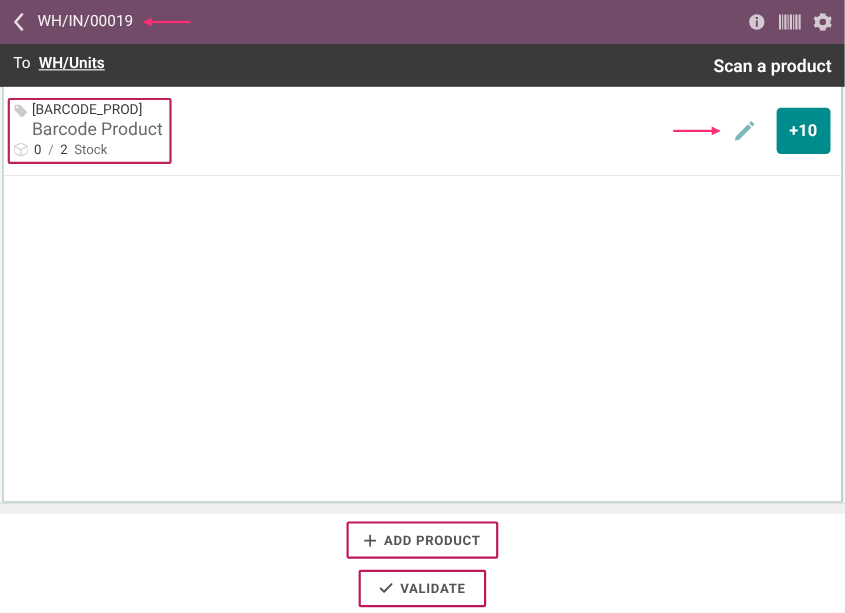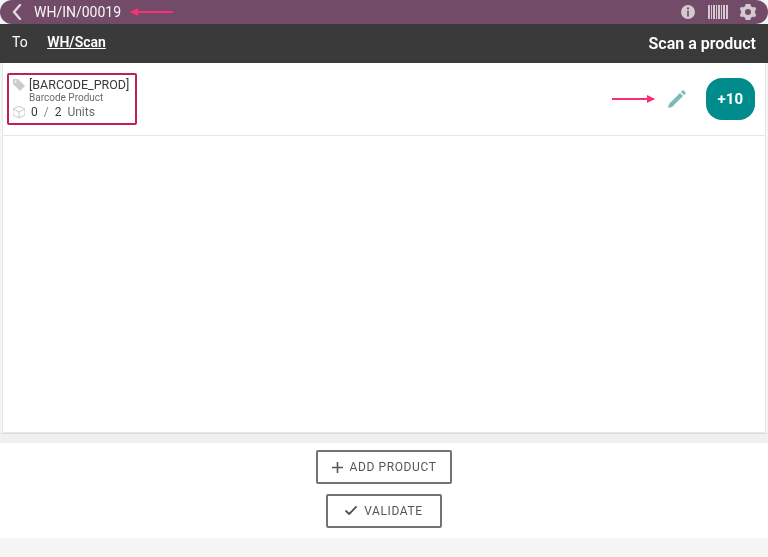--- a/index.html
+++ b/index.html
@@ -6,26 +6,25 @@
   body {
     font-family: -apple-system, BlinkMacSystemFont, "Segoe UI", Roboto, Arial, sans-serif;
     background: #f5f5f5;
     width: 768px;
     height: 557px;
     overflow: hidden;
     position: relative;
   }
   .topbar {
     background: #714B67;
-    height: 24px;
+    height: 40px;
     display: flex;
     align-items: center;
     padding: 0 12px;
     color: #fff;
-    border-radius: 13px;
   }
   .topbar .back-chevron {
     margin-right: 12px;
     display: flex;
     align-items: center;
   }
   .topbar .title {
     font-size: 14px;
     color: #fff;
     opacity: 0.95;
@@ -47,21 +46,21 @@
     color: #fff;
     padding: 8px 12px 10px 12px;
     display: flex;
     align-items: flex-start;
     justify-content: space-between;
   }
   .subheader .left {
     font-size: 14px;
     line-height: 1.45;
   }
-  .subheader .to-label { margin-right: 16px; }
+  .subheader .to-label { margin-right: 4px; }
   .subheader .stock-link {
     text-decoration: underline;
     font-weight: 600;
   }
   .subheader .count { margin-top: 1px; font-size:14px;}
   .subheader .scan {
     font-size: 16px;
     font-weight: 600;
     padding-top:2px;
   }
@@ -90,21 +89,21 @@
   .code-line {
     font-size: 12.5px;
     color: #3a3a3a;
     display:flex;
     align-items:center;
     gap:4px;
     white-space:nowrap;
   }
   .tag-ico { width:12px; height:12px; opacity:0.5; flex:none;}
   .name-line {
-    font-size: 10px;
+    font-size: 16px;
     color: #6a6a6a;
     padding-left:16px;
   }
   .qty-line {
     font-size: 12px;
     color: #3a3a3a;
     display:flex;
     align-items:center;
     gap:6px;
     padding-top:2px;
@@ -120,21 +119,21 @@
   .edit-btn {
     width: 30px; height:30px;
     display:flex; align-items:center; justify-content:center;
     margin-right: 14px;
   }
   .plus-btn {
     background: #008C8C;
     color:#fff;
     font-weight:700;
     font-size:15px;
-    border-radius:16px;
+    border-radius:4px;
     padding: 12px 12px;
     min-width:46px;
     text-align:center;
   }
 
   .blank-area {
     height: 296px;
     background:#fff;
   }
 
@@ -147,33 +146,34 @@
 
   .bottom-buttons {
     background:#fff;
     display:flex;
     flex-direction:column;
     align-items:center;
     gap:10px;
     padding: 7px 0 10px 0;
   }
   .btn-outline {
-    border:2px solid #737373;
+    border:2px solid #be185d;
     border-radius:2px;
     background:#fff;
     padding: 8px 14px;
     min-width:116px;
     display:flex;
     align-items:center;
     justify-content:center;
     gap:7px;
     font-size:12px;
     letter-spacing:0.6px;
     color:#555;
     cursor:pointer;
+    font-weight:bold;
   }
   .btn-outline .ico { display:flex; }
 
   
   .arrow-line {
     width:42px; height:2px; background:#ff2e74;
     position:relative;
   }
   .arrow-line::after{
     content:"";
@@ -227,21 +227,21 @@
           <path fill="#fff" d="M8 5a3 3 0 1 0 .001 6.001A3 3 0 0 0 8 5zm7 3c0 .46-.4.91-.11 1.35l1.53 1.2-1.5 2.6-1.8-.72c-.7.56-1.5.98-2.37 1.23L10.5 16h-5l-.25-2.34a6.97 6.97 0 0 1-2.37-1.23l-1.8.72-1.5-2.6 1.53-1.2A7.2 7.2 0 0 1 1 8c0-.46.04-.91.11-1.35L-.42 5.45l1.5-2.6 1.8.72c.7-.56 1.5-.98 2.37-1.23L5.5 0h5l.25 2.34c.87.25 1.67.67 2.37 1.23l1.8-.72 1.5 2.6-1.53 1.2c.7.44.11.89.11 1.35z"></path>
         </svg>
     </span>
   </div>
 </div>
 
 <div class="subheader">
   <div class="left">
     <div>
       <span class="to-label">To</span>
-      <span class="stock-link">WH/Scan</span>
+      <span class="stock-link">WH/Units</span>
     </div>
   </div>
   <div class="scan">Scan a product</div>
 </div>
 
 <div class="content">
   <div class="product-row">
     <div class="product-highlight">
       <div class="code-line">
         <svg class="tag-ico" viewBox="0 0 12 12">
@@ -251,21 +251,21 @@
         <span>[BARCODE_PROD]</span>
       </div>
       <div class="name-line">Barcode Product</div>
       <div class="qty-line">
         <svg class="cube-ico" viewBox="0 0 12 12">
             <path d="M6 0 L12 3 L12 9 L6 12 L0 9 L0 3 Z M0 3 L6 6 L12 3 M6 6 L6 12" stroke="#888" stroke-width="0.9" fill="none"></path>
           </svg>
         <span>0</span>
         <span class="div">/</span>
         <span>2</span>
-        <span class="units">Units</span>
+        <span class="units">Stock</span>
       </div>
     </div>
     <div class="row-spacer"></div>
     <div class="row-arrow">
       <div class="arrow-line"></div>
     </div>
     <div class="edit-btn">
       <svg width="22" height="22" viewBox="0 0 22 22">
           <path d="M3 16 L14 5 L17 8 L6 19 L2 20 Z" fill="#7fb8bb"></path>
           <path d="M15 4 L18 7 L20 5 L17 2 Z" fill="#7fb8bb"></path>

